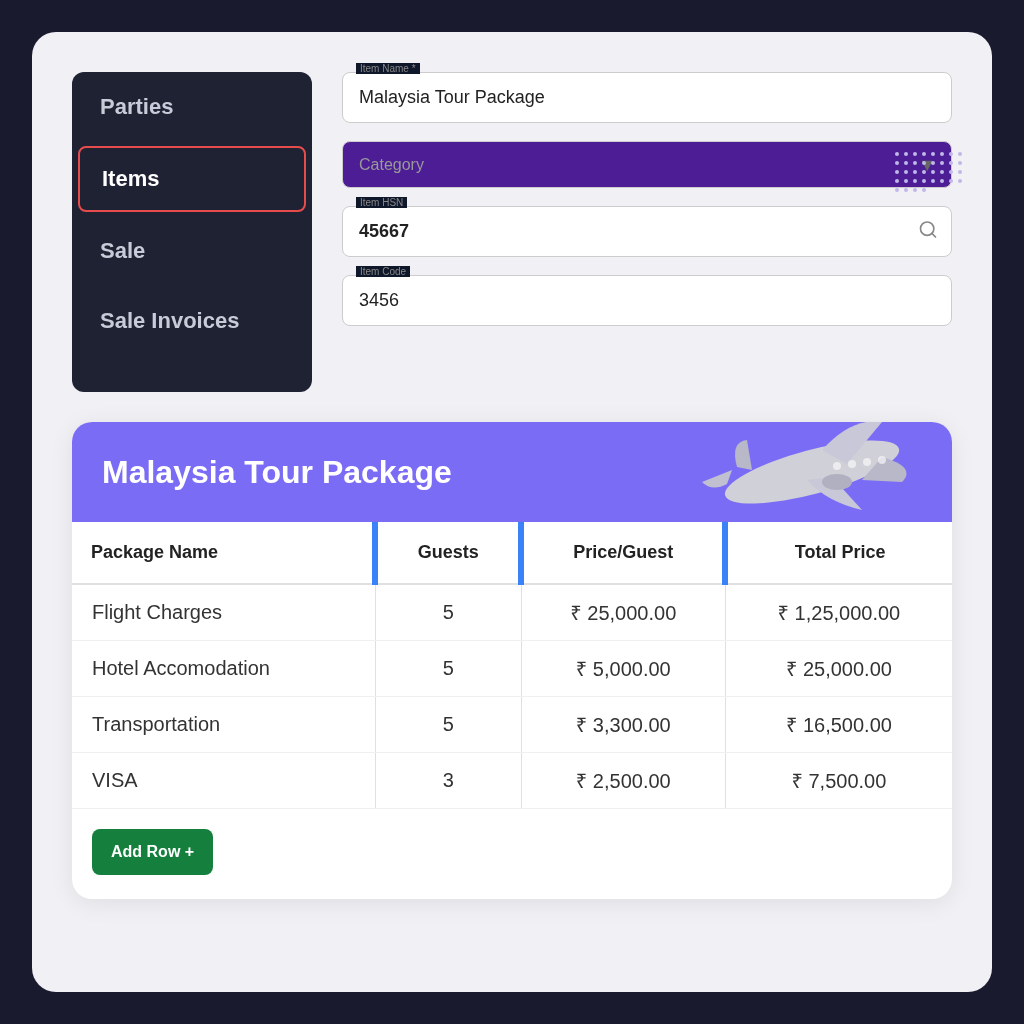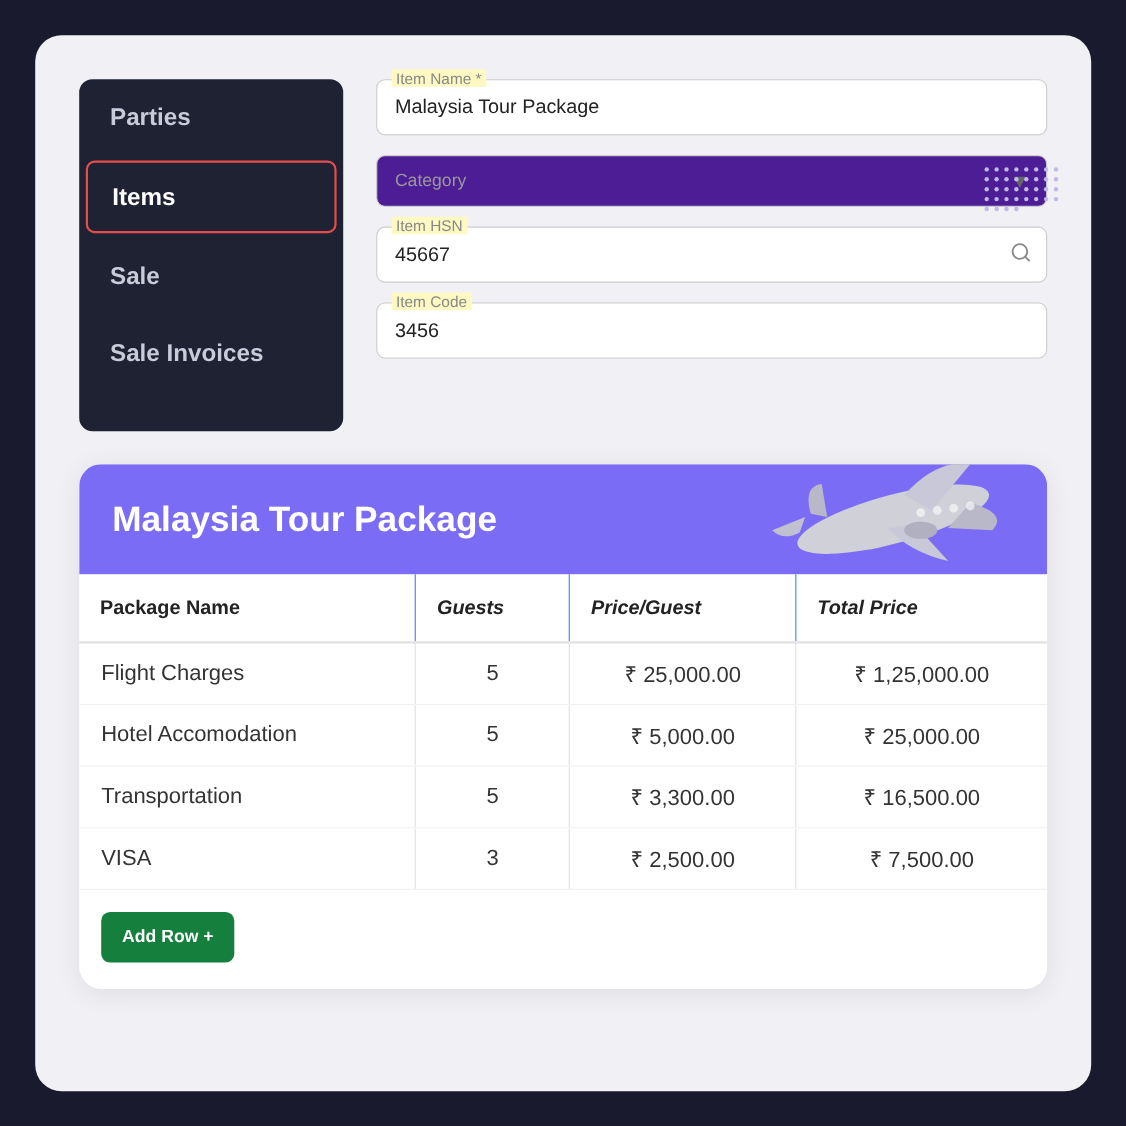--- a/index.html
+++ b/index.html
@@ -57,23 +57,23 @@
       gap: 18px;
       position: relative;
     }
     .field-group {
       position: relative;
     }
     .field-label {
       position: absolute;
       top: -9px;
       left: 14px;
-      background: #fef9c3;
+      background: #0f172a;
       padding: 0 4px;
-      font-size: 14px;
+      font-size: 10px;
       color: #888;
       z-index: 1;
     }
     .field-input {
       width: 100%;
       border: 1.5px solid #ccc;
       border-radius: 8px;
       padding: 14px 16px;
       font-size: 18px;
       background: #fff;
@@ -102,20 +102,21 @@
       transform: translateY(-50%);
       color: #666;
       pointer-events: none;
       font-size: 18px;
     }
     .hsn-wrapper {
       position: relative;
     }
     .hsn-wrapper .field-input {
       padding-right: 32px;
+      font-weight: bold;
     }
     .search-icon-btn {
       position: absolute;
       right: 14px;
       top: 50%;
       transform: translateY(-50%);
       color: #888;
       font-size: 18px;
       cursor: pointer;
       background: none;
@@ -174,22 +175,22 @@
     }
     .data-table th {
       padding: 20px 19px;
       text-align: left;
       font-size: 18px;
       font-weight: 600;
       color: #222;
       border-bottom: 2px solid #e0e0e0;
     }
     .data-table th:not(:first-child) {
-      border-left: 1px solid #3b82f6;
-      font-style: italic;
+      border-left: 6px solid #3b82f6;
+      text-align: center;
     }
     .data-table td {
       padding: 14px 20px;
       font-size: 20px;
       color: #333;
       border-bottom: 1px solid #f0f0f0;
     }
     .data-table td:not(:first-child) {
       border-left: 1px solid #e0e0e0;
       text-align: center;

